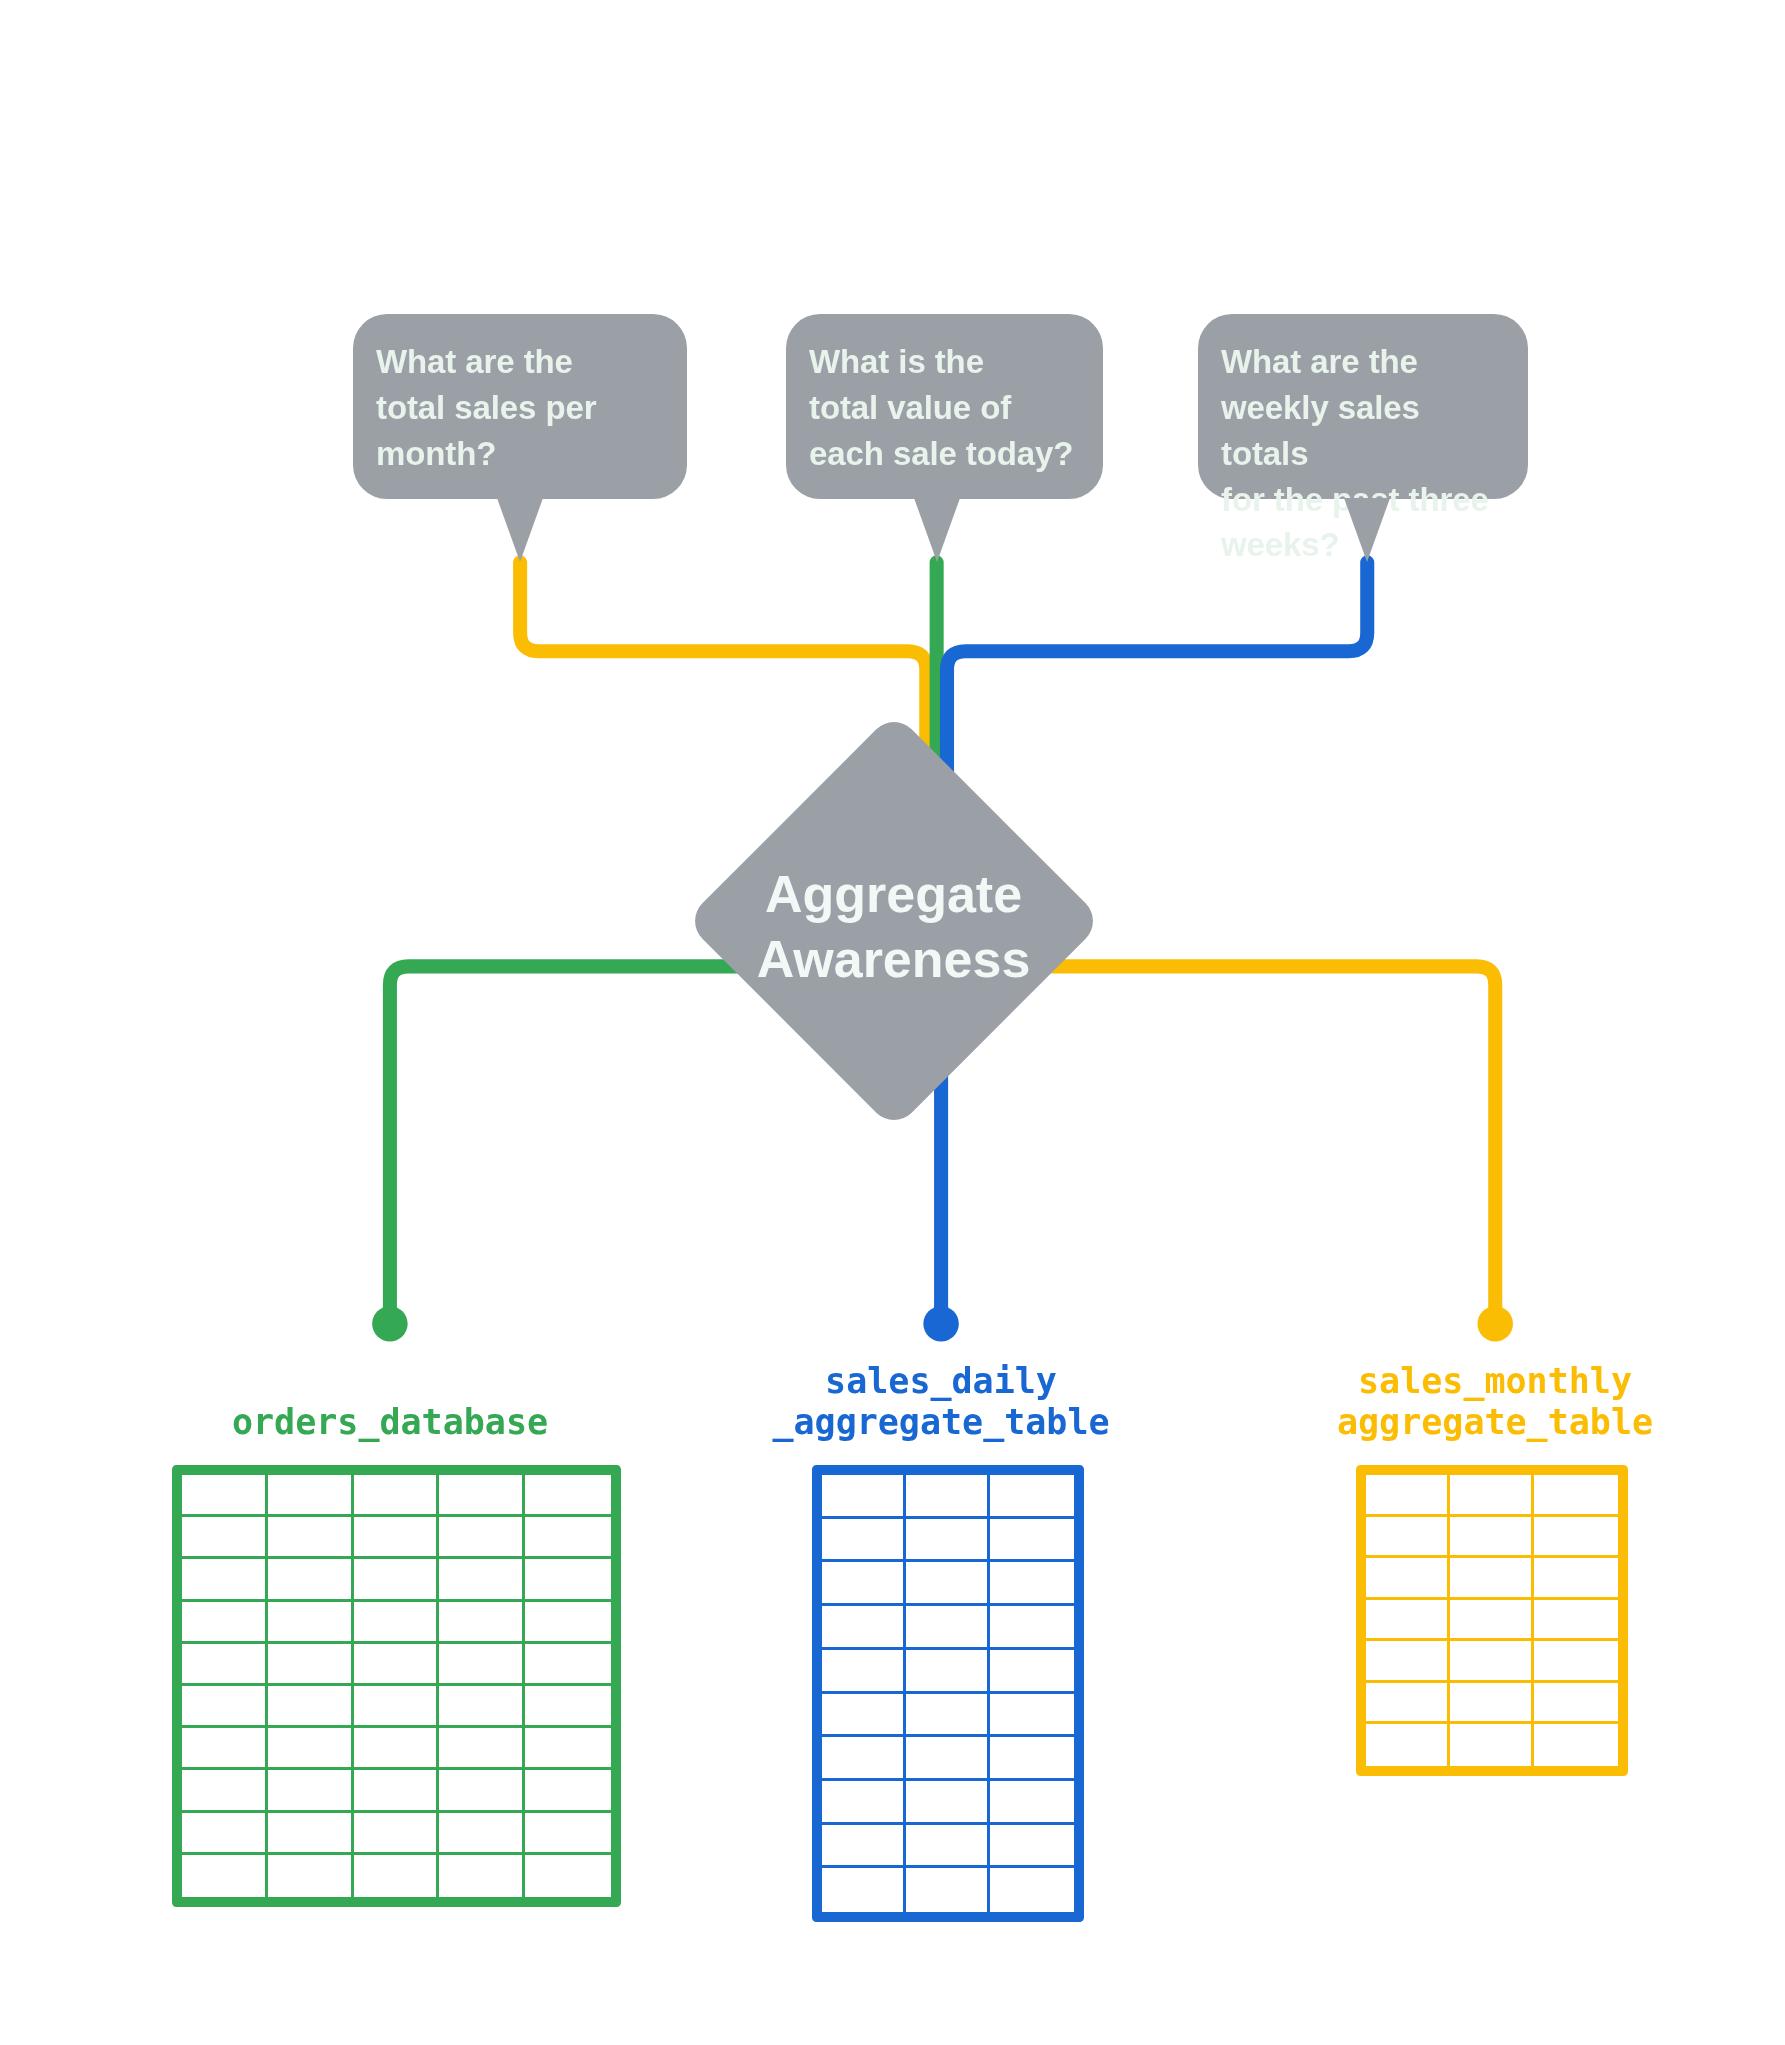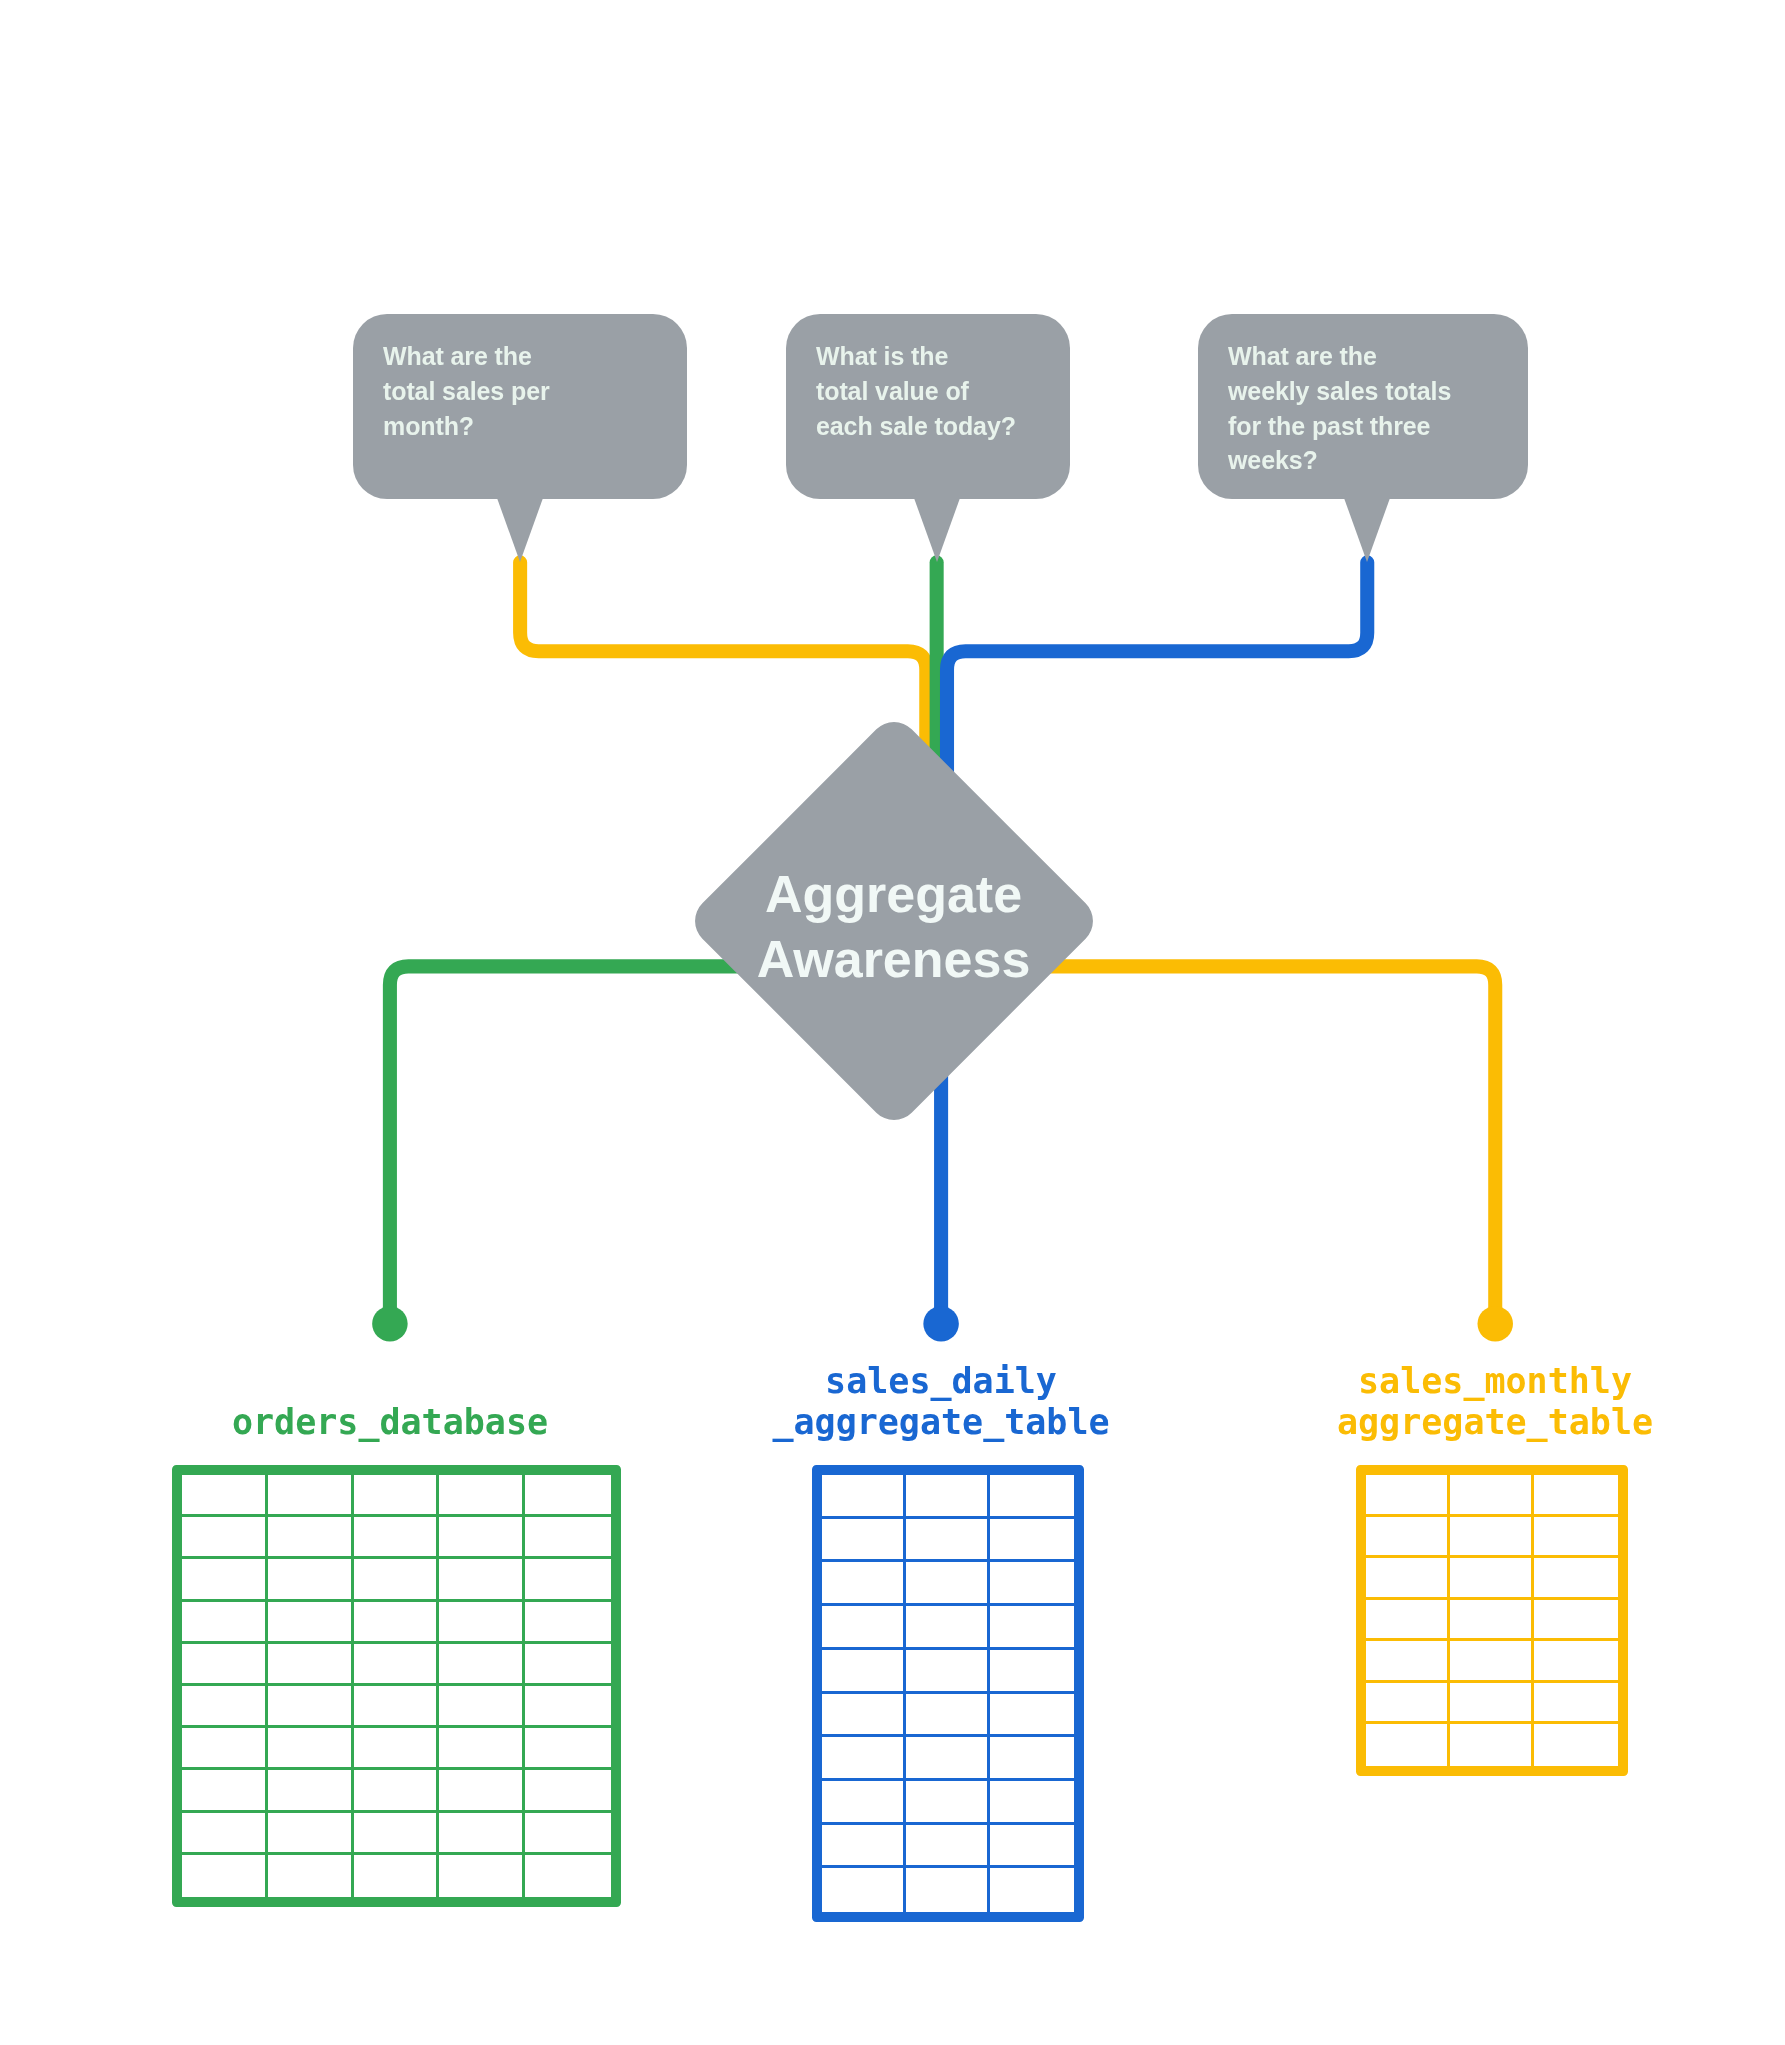--- a/index.html
+++ b/index.html
@@ -24,24 +24,24 @@
     width: 1786px;
     height: 2046px;
   }
 
   
   .bubble {
     position: absolute;
     background: #9aa0a6;
     border-radius: 34px;
     box-sizing: border-box;
-    padding: 25px 30px;
+    padding: 25px 23px;
     color: #e8f3ec;
     font-weight: bold;
-    font-size: 25px;
+    font-size: 33px;
     line-height: 1.39;
     letter-spacing: -0.1px;
   }
   .bubble .btext {
     display: block;
     white-space: pre-line;
   }
   .tail {
     position: absolute;
     width: 0;
@@ -132,21 +132,21 @@
     <circle cx="2021" cy="1789" r="24" fill="#fbbc04"></circle>
   </svg>
 
   <div class="bubble" style="left:353px; top:314px; width:334px; height:185px;">
     <span class="btext">What are the
 total sales per
 month?</span>
   </div>
   <div class="tail" style="left:497px; top:498px;"></div>
 
-  <div class="bubble" style="left:786px; top:314px; width:284px; height:185px;">
+  <div class="bubble" style="left:786px; top:314px; width:317px; height:185px;">
     <span class="btext">What is the
 total value of
 each sale today?</span>
   </div>
   <div class="tail" style="left:914px; top:498px;"></div>
 
   <div class="bubble" style="left:1198px; top:314px; width:330px; height:185px;">
     <span class="btext">What are the
 weekly sales totals
 for the past three

